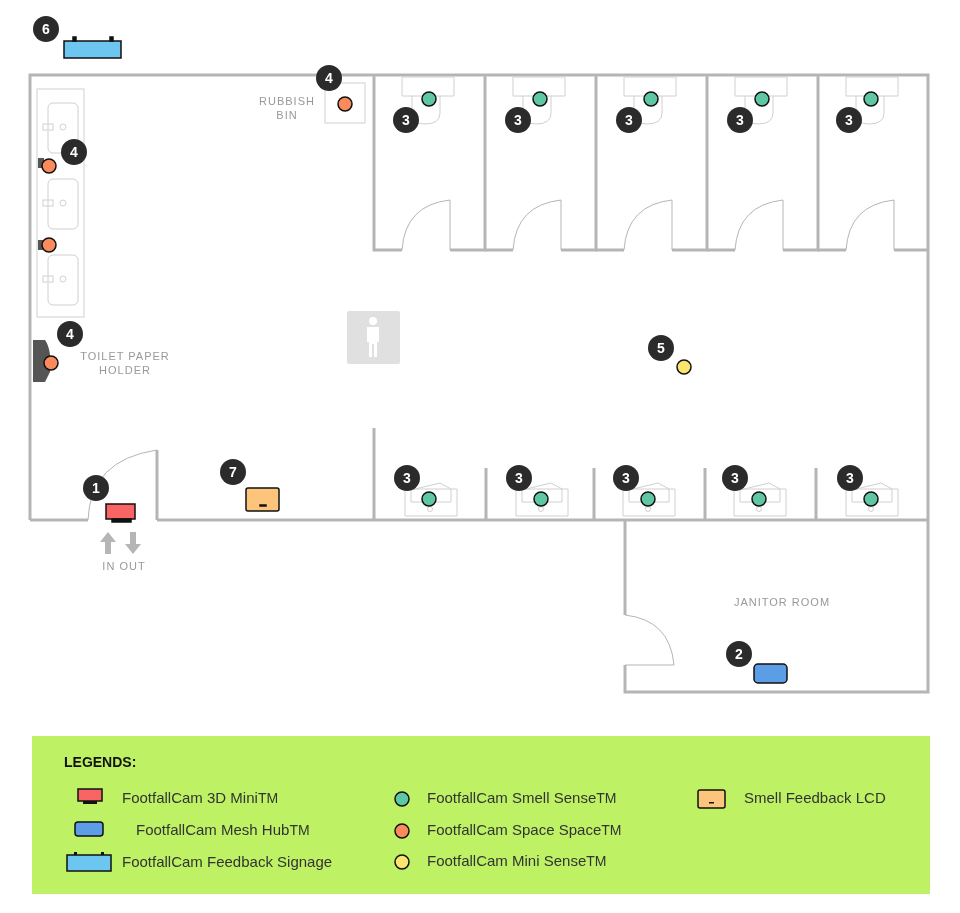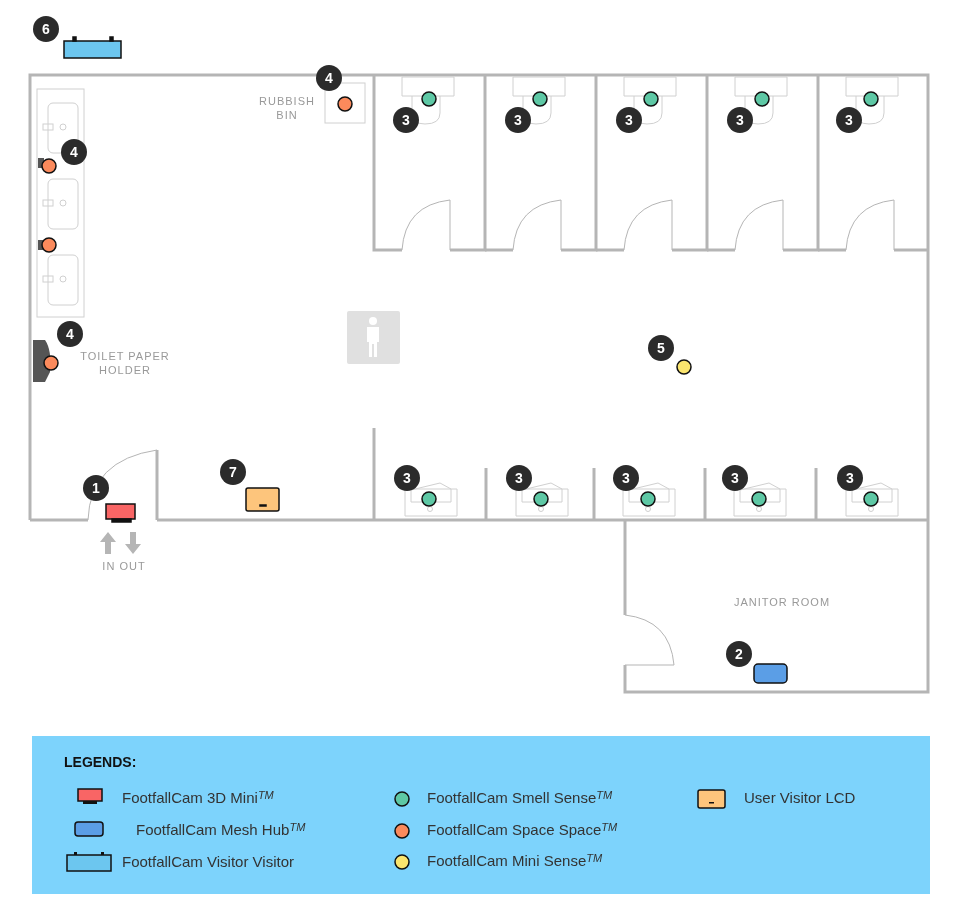--- a/index.html
+++ b/index.html
@@ -1,25 +1,25 @@
 <!DOCTYPE html>
 <html><head>
 <meta charset="utf-8">
 <style>
   html,body{margin:0;padding:0;background:#fff;}
   body{width:960px;height:913px;position:relative;font-family:"Liberation Sans",sans-serif;overflow:hidden;}
   #plan{position:absolute;left:0;top:0;}
-  .legend{position:absolute;left:32px;top:736px;width:898px;height:158px;background:#7dd3fc;}
+  .legend{position:absolute;left:32px;top:736px;width:898px;height:158px;background:#bef264;}
   .legend-title{position:absolute;left:32px;top:18px;font-weight:bold;font-size:14px;color:#111;}
-  .lg-item{position:absolute;display:flex;align-items:flex-start;font-size:15px;color:#333;}
+  .lg-item{position:absolute;display:flex;align-items:flex-end;font-size:15px;color:#333;}
   .lg-icon{position:absolute;}
   .lbl{position:absolute;white-space:nowrap;}
   .room-text{font-family:"Liberation Sans",sans-serif;font-size:11px;fill:#999;letter-spacing:1px;}
   .badge-text{font-family:"Liberation Sans",sans-serif;font-size:14px;font-weight:bold;fill:#fff;}
-  sup{font-size:11px;font-style:italic;}
+  sup{font-size:14px;}
 </style>
 </head>
 <body>
 
 <svg id="plan" width="960" height="730" viewBox="0 0 960 730">
 
   <g fill="none" stroke="#b5b5b5" stroke-width="3">
     <path d="M30,520 L30,75 L928,75 L928,520"></path>
     <path d="M30,520 L88,520"></path>
     <path d="M157,520 L928,520"></path>
@@ -248,21 +248,21 @@
   <span class="lbl lg-item" style="left:104px;top:85px">
       <span>FootfallCam Mesh Hub</span>
       <sup>TM</sup>
     </span>
 
   <svg class="lg-icon" style="left:33px;top:114px" width="48" height="24">
     <rect x="2" y="5" width="44" height="16" fill="#6cc6ef" stroke="#111" stroke-width="1.5"></rect>
     <rect x="9" y="2" width="3" height="3" fill="#111"></rect>
     <rect x="36" y="2" width="3" height="3" fill="#111"></rect>
   </svg>
-  <span class="lbl lg-item" style="left:90px;top:117px">FootfallCam Visitor Visitor</span>
+  <span class="lbl lg-item" style="left:90px;top:117px">FootfallCam Feedback Signage</span>
 
   <svg class="lg-icon" style="left:360px;top:53px" width="20" height="20">
     <circle cx="10" cy="10" r="7" fill="#5ec8a5" stroke="#111" stroke-width="1.5"></circle>
   </svg>
   <span class="lbl lg-item" style="left:395px;top:53px">
       <span>FootfallCam Smell Sense</span>
       <sup>TM</sup>
     </span>
 
   <svg class="lg-icon" style="left:360px;top:85px" width="20" height="20">
@@ -278,14 +278,14 @@
   </svg>
   <span class="lbl lg-item" style="left:395px;top:116px">
       <span>FootfallCam Mini Sense</span>
       <sup>TM</sup>
     </span>
 
   <svg class="lg-icon" style="left:664px;top:52px" width="32" height="22">
     <rect x="2" y="2" width="27" height="18" rx="2" fill="#fdc57c" stroke="#111" stroke-width="1.5"></rect>
     <rect x="13" y="14" width="5" height="1.5" fill="#111"></rect>
   </svg>
-  <span class="lbl lg-item" style="left:712px;top:53px">User Visitor LCD</span>
+  <span class="lbl lg-item" style="left:712px;top:53px">Smell Feedback LCD</span>
 </div>
 
 </body></html>

